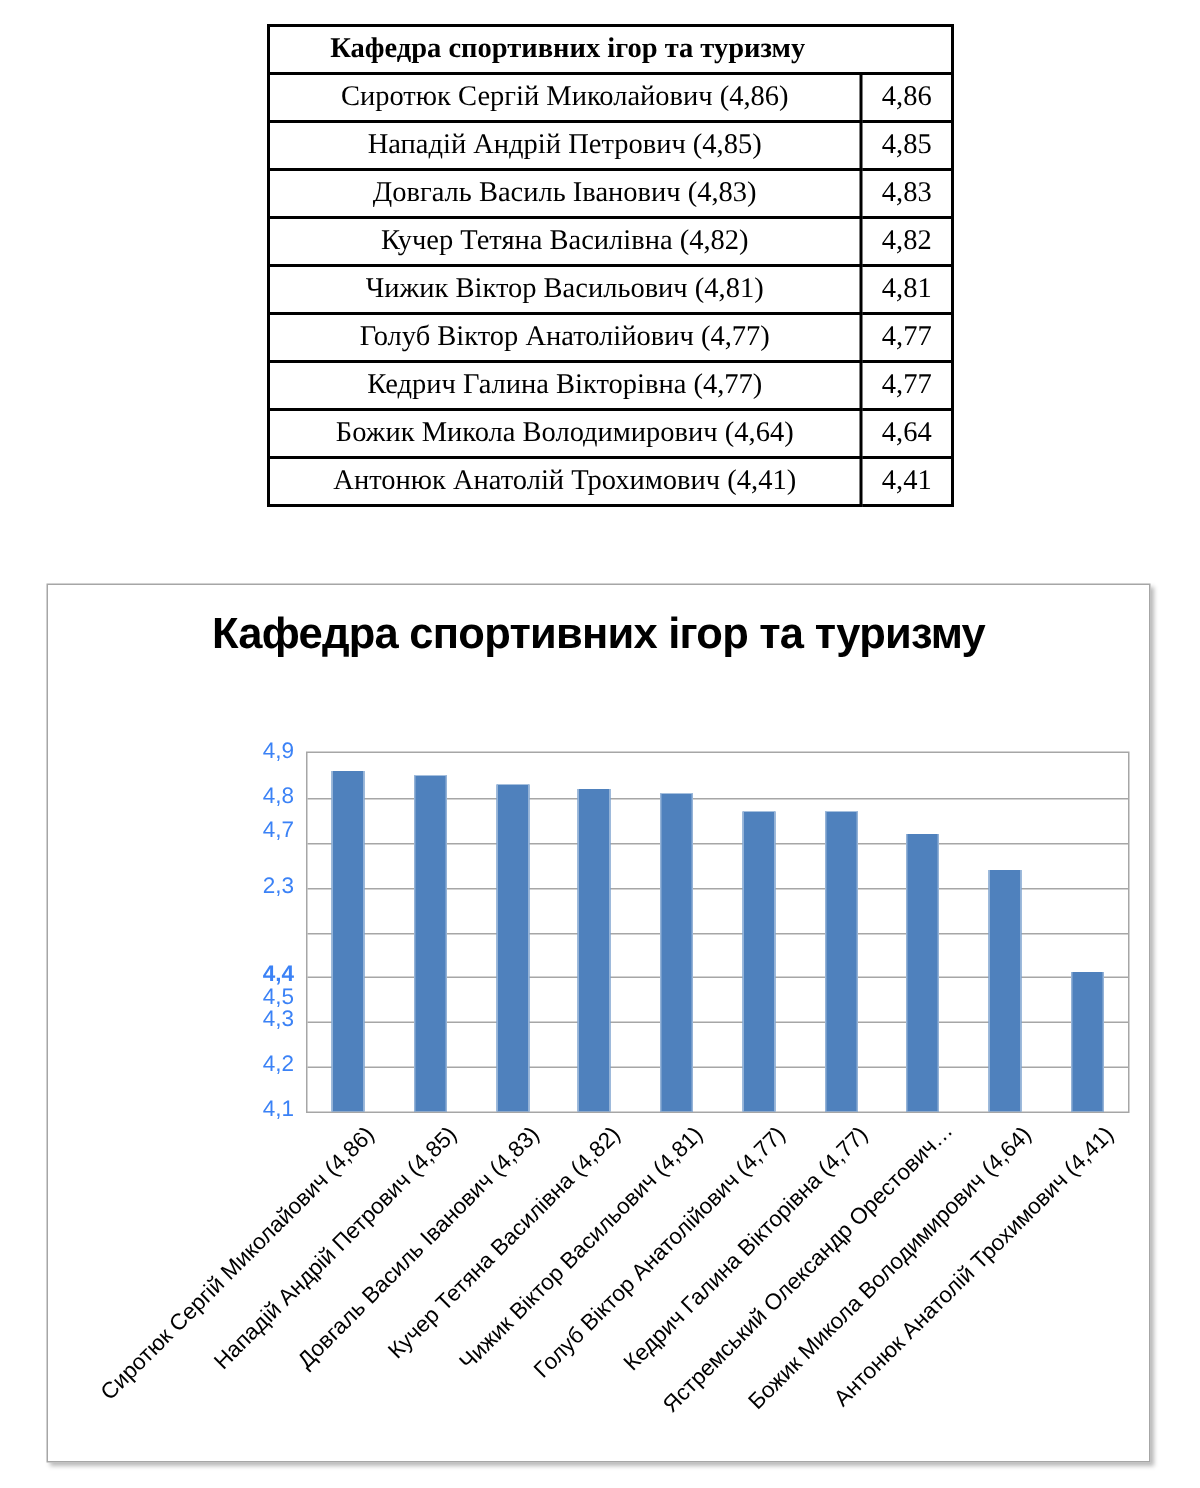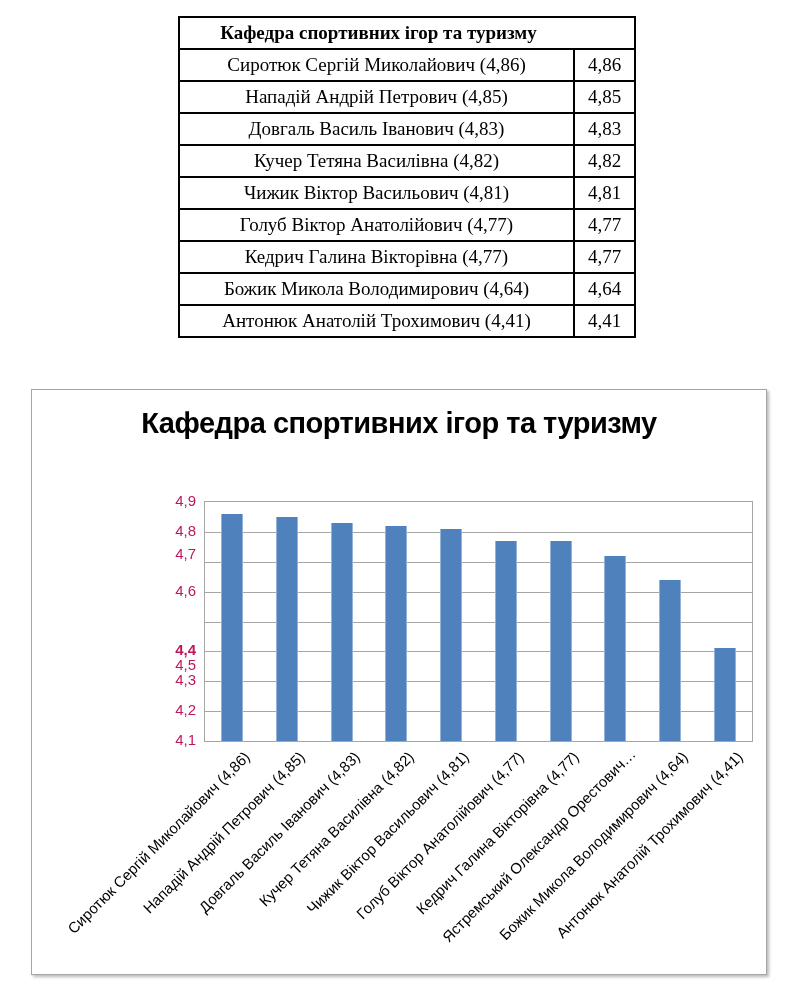--- a/index.html
+++ b/index.html
@@ -73,21 +73,21 @@
     position: absolute;
     bottom: 0;
     width: 22px;
     box-sizing: border-box;
   }
   .y-tick-label {
     position: absolute;
     width: 46px;
     text-align: right;
     font-size: 15px;
-    color: #be185d;
+    color: #3b82f6;
   }
   .x-cat-label {
     position: absolute;
     width: 262px;
     text-align: right;
     white-space: nowrap;
     font-size: 15px;
     color: #000;
     transform: rotate(-45deg);
     transform-origin: 100% 0%;
@@ -167,21 +167,21 @@
       <div class="bar" style="height: 200px; left: 290px; background: rgb(79, 129, 189); border-left: 1px solid rgb(149, 179, 215); border-right: 1px solid rgb(149, 179, 215);"></div>
       <div class="bar" style="height: 200px; left: 345px; background: rgb(79, 129, 189); border-left: 1px solid rgb(149, 179, 215); border-right: 1px solid rgb(149, 179, 215);"></div>
       <div class="bar" style="height: 185px; left: 399px; background: rgb(79, 129, 189); border-left: 1px solid rgb(149, 179, 215); border-right: 1px solid rgb(149, 179, 215);"></div>
       <div class="bar" style="height: 161px; left: 454px; background: rgb(79, 129, 189); border-left: 1px solid rgb(149, 179, 215); border-right: 1px solid rgb(149, 179, 215);"></div>
       <div class="bar" style="height: 93px; left: 509px; background: rgb(79, 129, 189); border-left: 1px solid rgb(149, 179, 215); border-right: 1px solid rgb(149, 179, 215);"></div>
     </div>
   <div>
       <div class="y-tick-label" style="left: 118px; top: 102px;">4,9</div>
       <div class="y-tick-label" style="left: 118px; top: 132px;">4,8</div>
       <div class="y-tick-label" style="left: 118px; top: 155px; text-align: right;">4,7</div>
-      <div class="y-tick-label" style="left: 118px; top: 192px;">4,6</div>
+      <div class="y-tick-label" style="left: 118px; top: 192px;">2,3</div>
       <div class="y-tick-label" style="left: 118px; top: 222px; margin-top: 44px;">4,5</div>
       <div class="y-tick-label" style="left: 118px; top: 251px; font-weight: bold;">4,4</div>
       <div class="y-tick-label" style="left: 118px; top: 281px;">4,3</div>
       <div class="y-tick-label" style="left: 118px; top: 311px;">4,2</div>
       <div class="y-tick-label" style="left: 118px; top: 341px;">4,1</div>
     </div>
   <div>
       <div class="x-cat-label" style="left: -53px; top: 358px;">Сиротюк Сергій Миколайович (4,86)</div>
       <div class="x-cat-label" style="left: 2px; top: 358px;">Нападій Андрій Петрович (4,85)</div>
       <div class="x-cat-label" style="left: 57px; top: 358px;">Довгаль Василь Іванович (4,83)</div>

